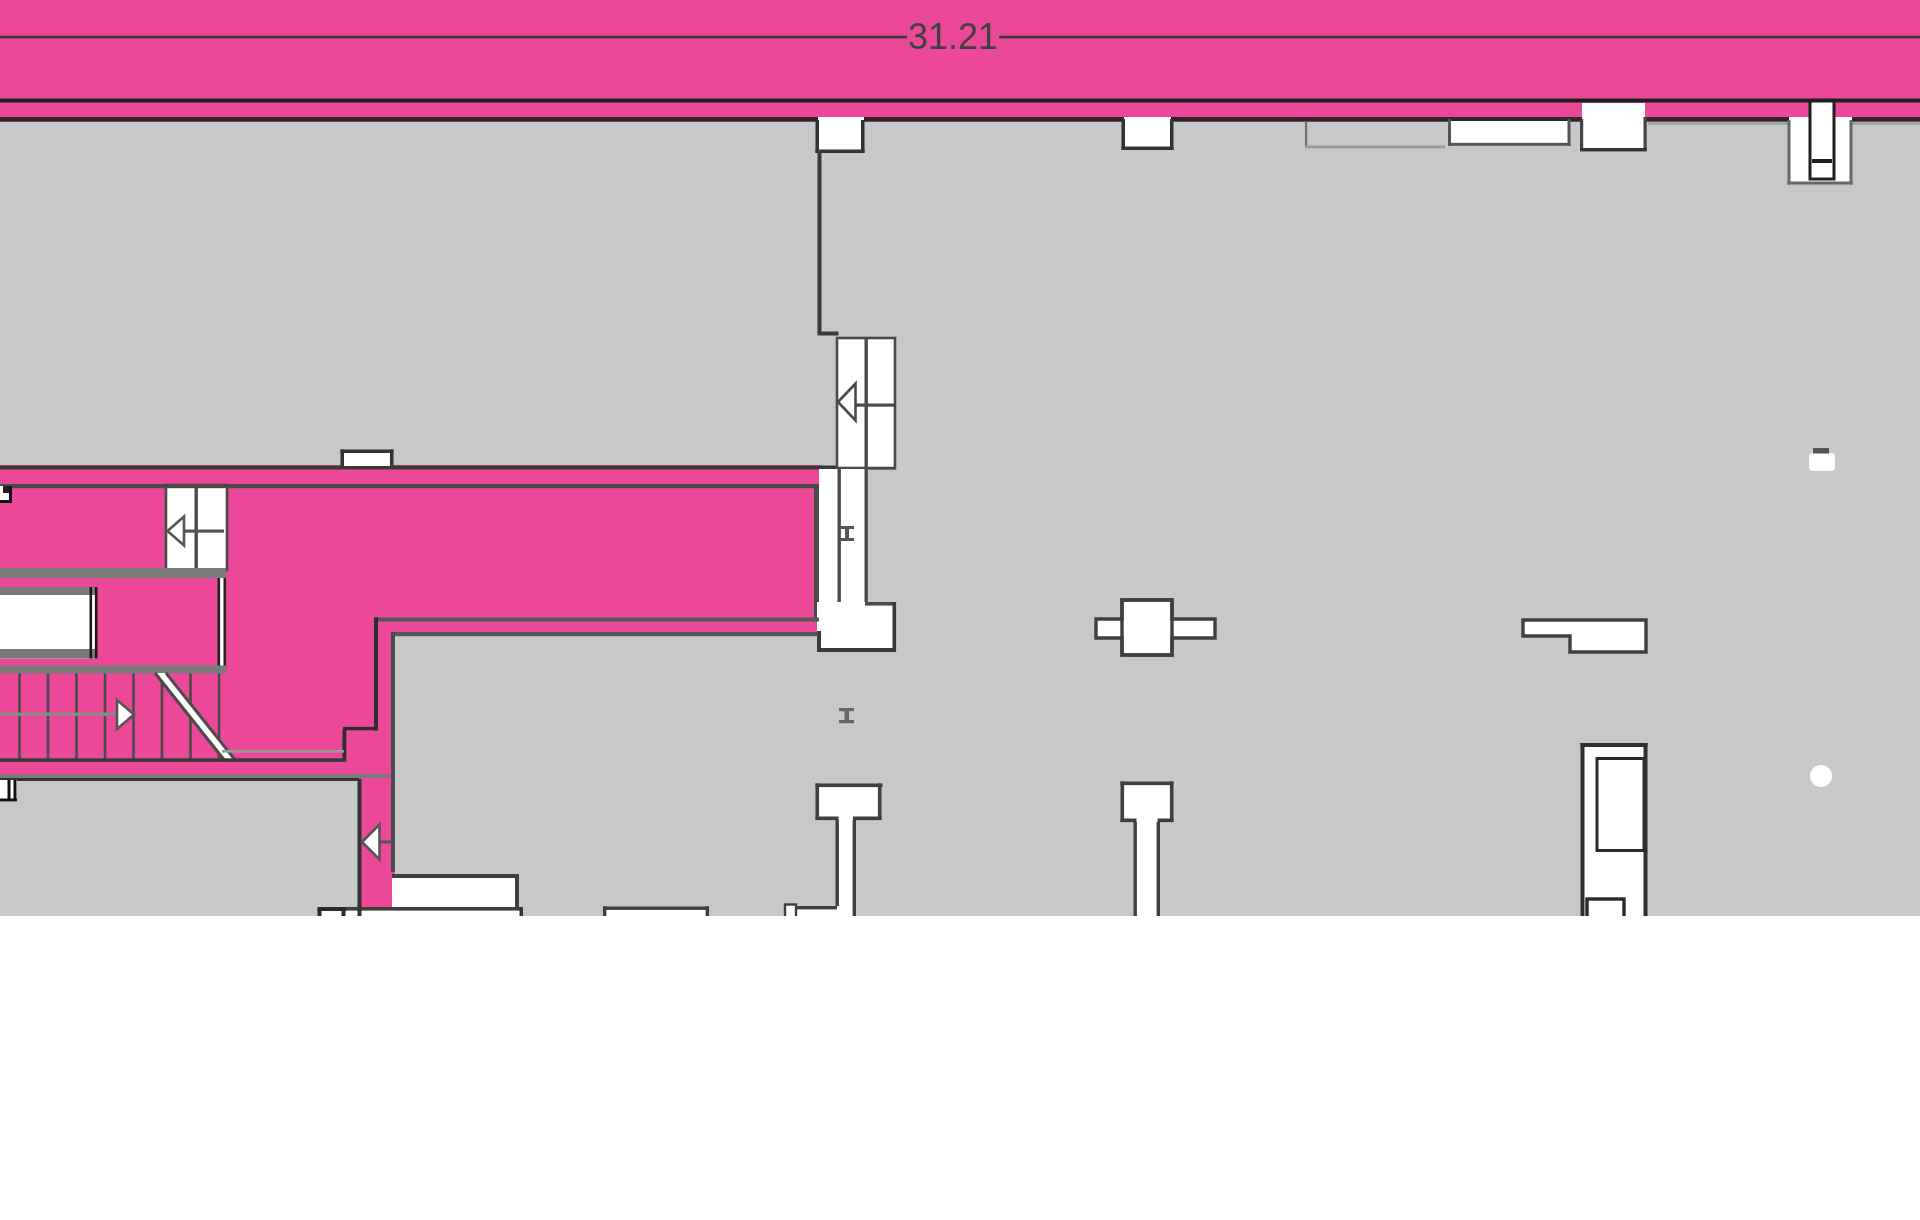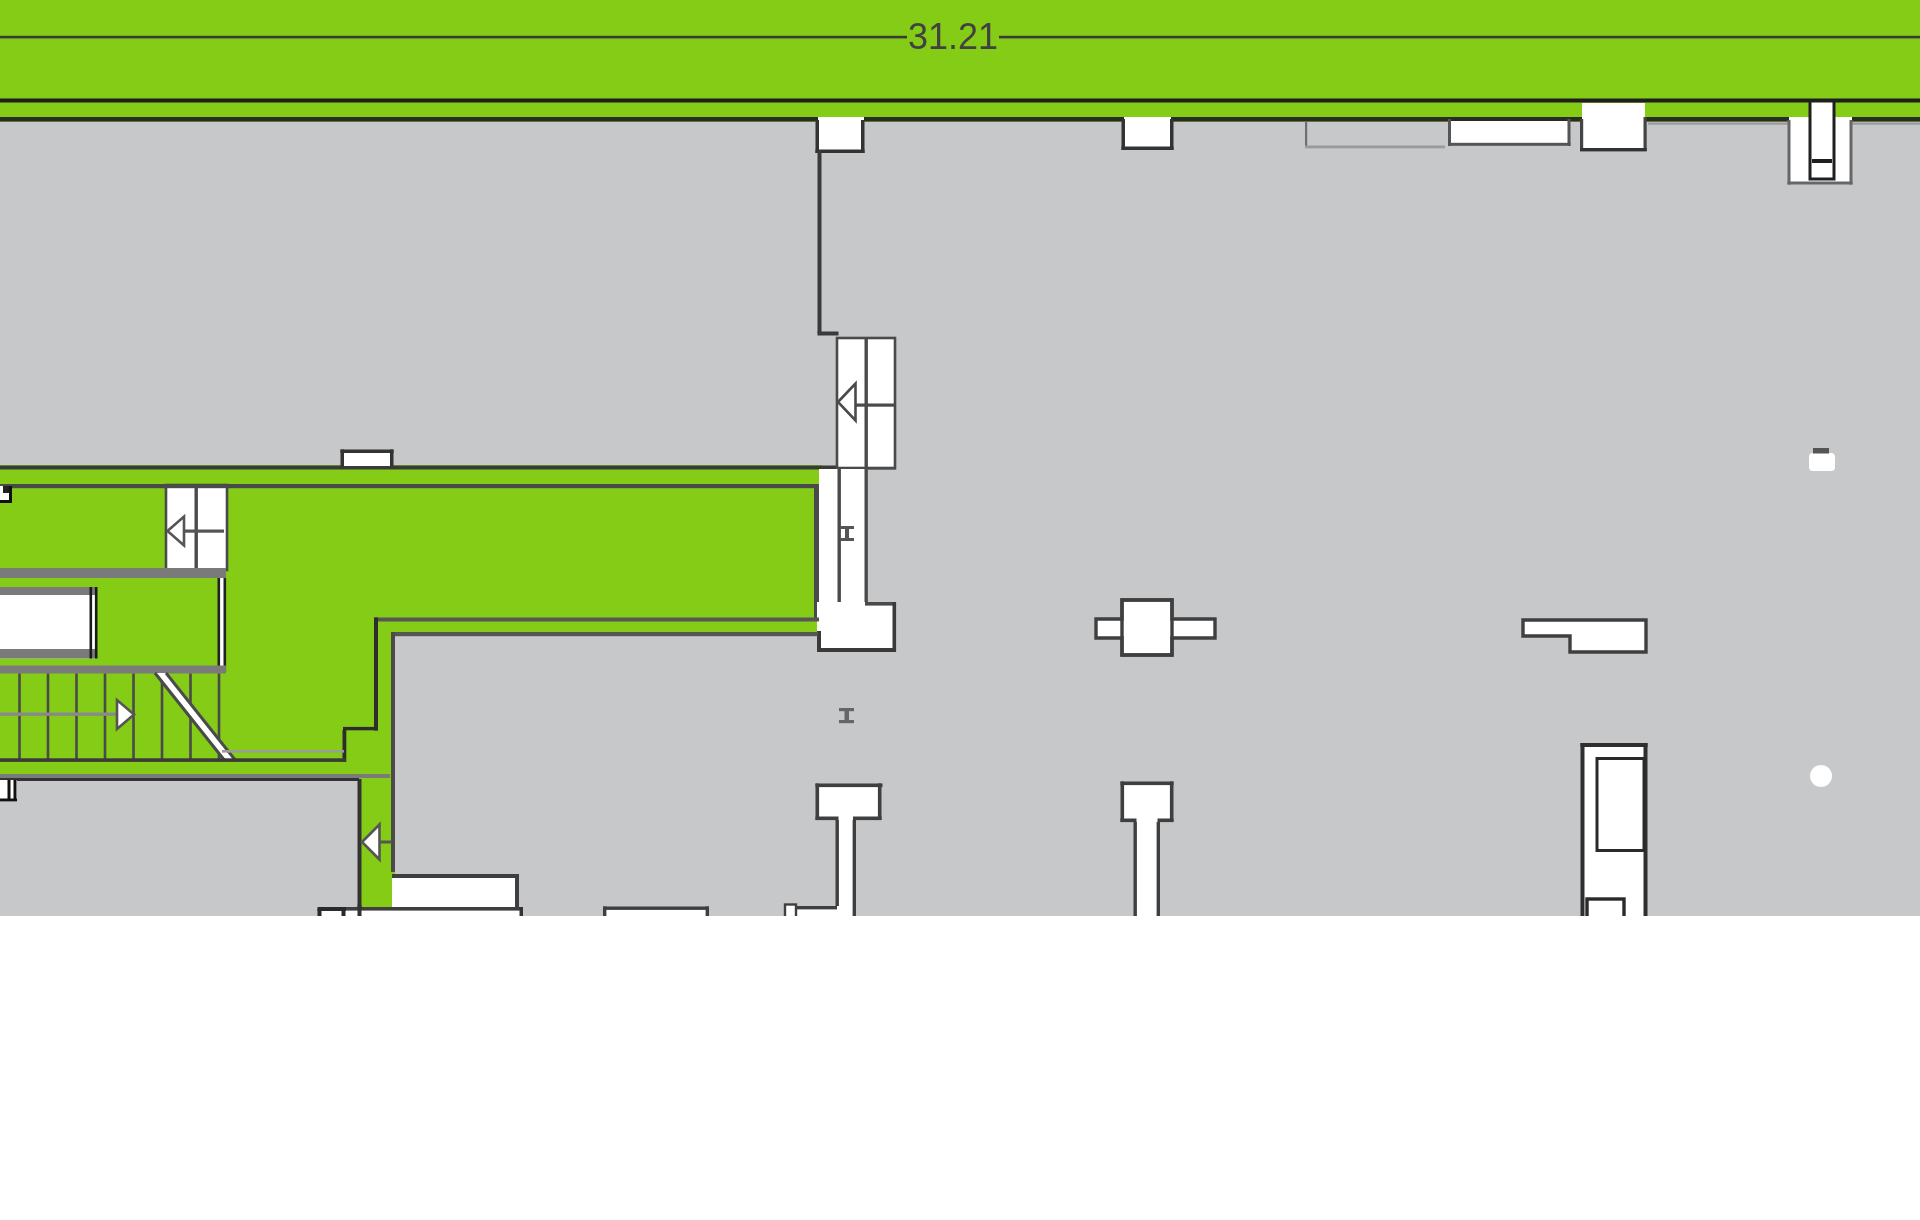--- a/index.html
+++ b/index.html
@@ -1,16 +1,16 @@
 <!DOCTYPE html>
 <html><head>
 <meta charset="utf-8">
 <style>
   html,body{margin:0;padding:0;background:#ffffff;}
-  #page{width:1920px;height:916px;position:relative;background:#84cc16;font-family:"Liberation Sans",sans-serif;}
+  #page{width:1920px;height:916px;position:relative;background:#ec4899;font-family:"Liberation Sans",sans-serif;}
   svg{display:block;}
 </style>
 </head>
 <body>
 <div id="page">
 <svg width="1920" height="1220" viewBox="0 0 1920 1220">
 
 <rect x="0" y="122" width="822" height="343" fill="#c7c8ca"></rect>
 
 <g>

